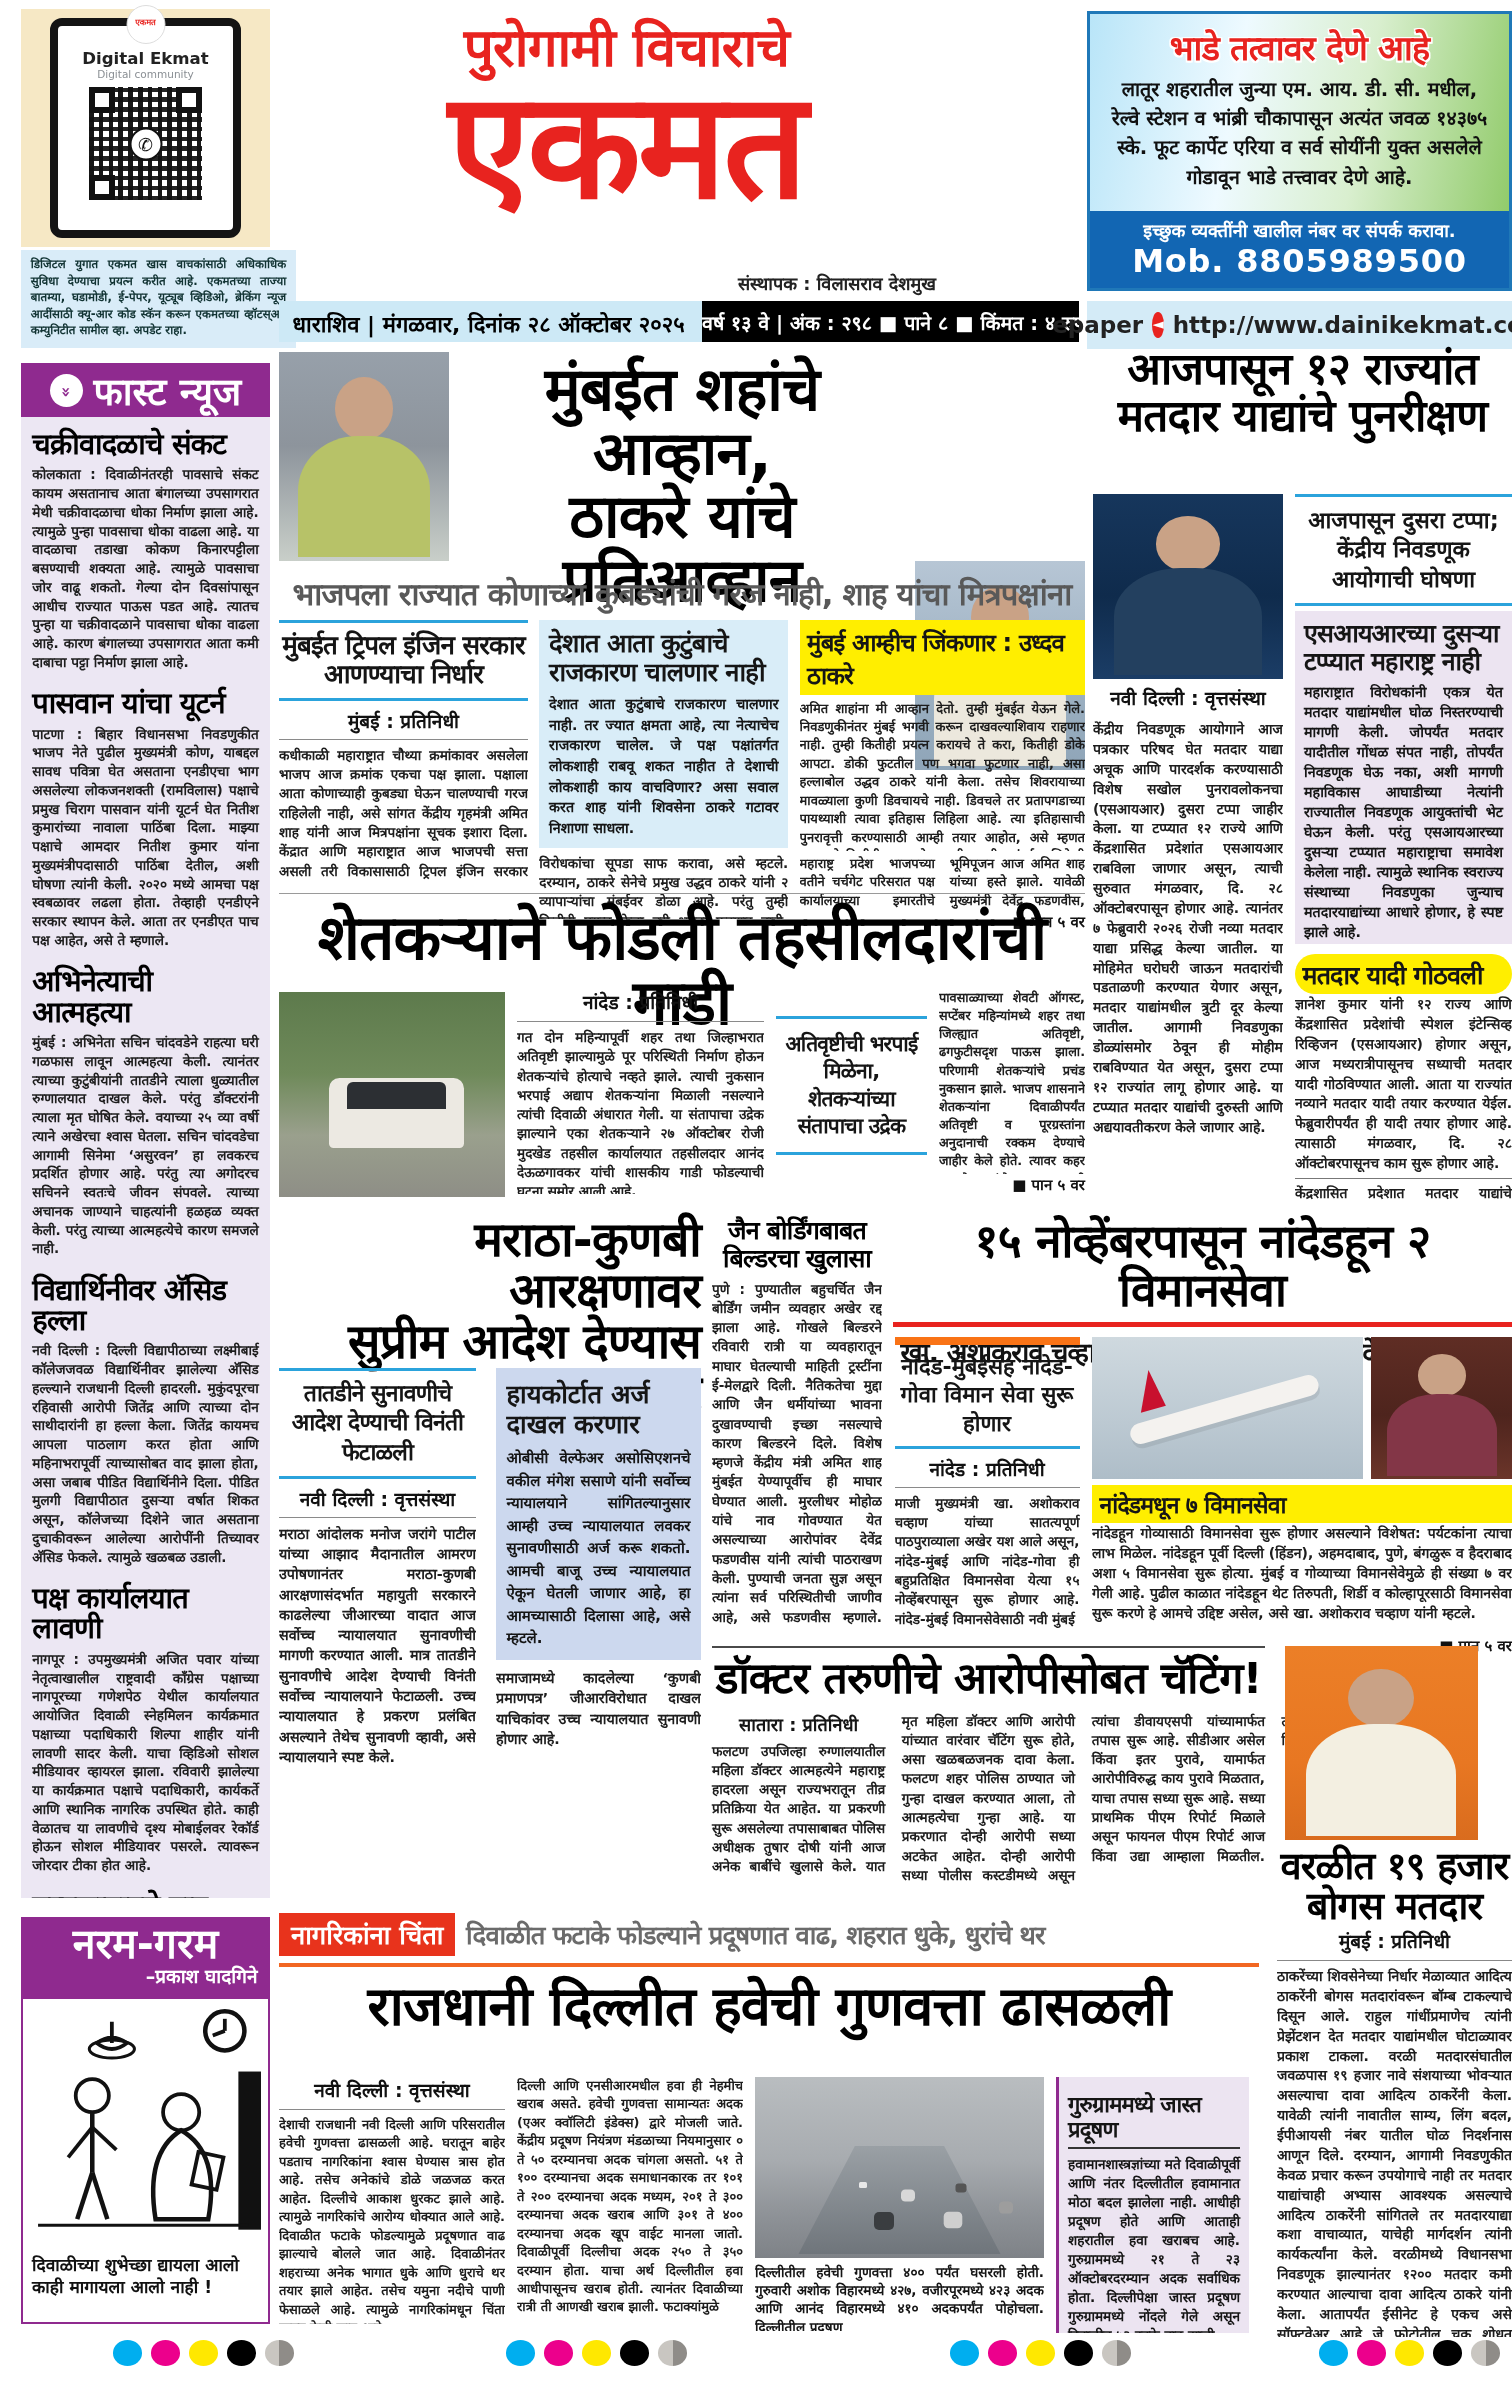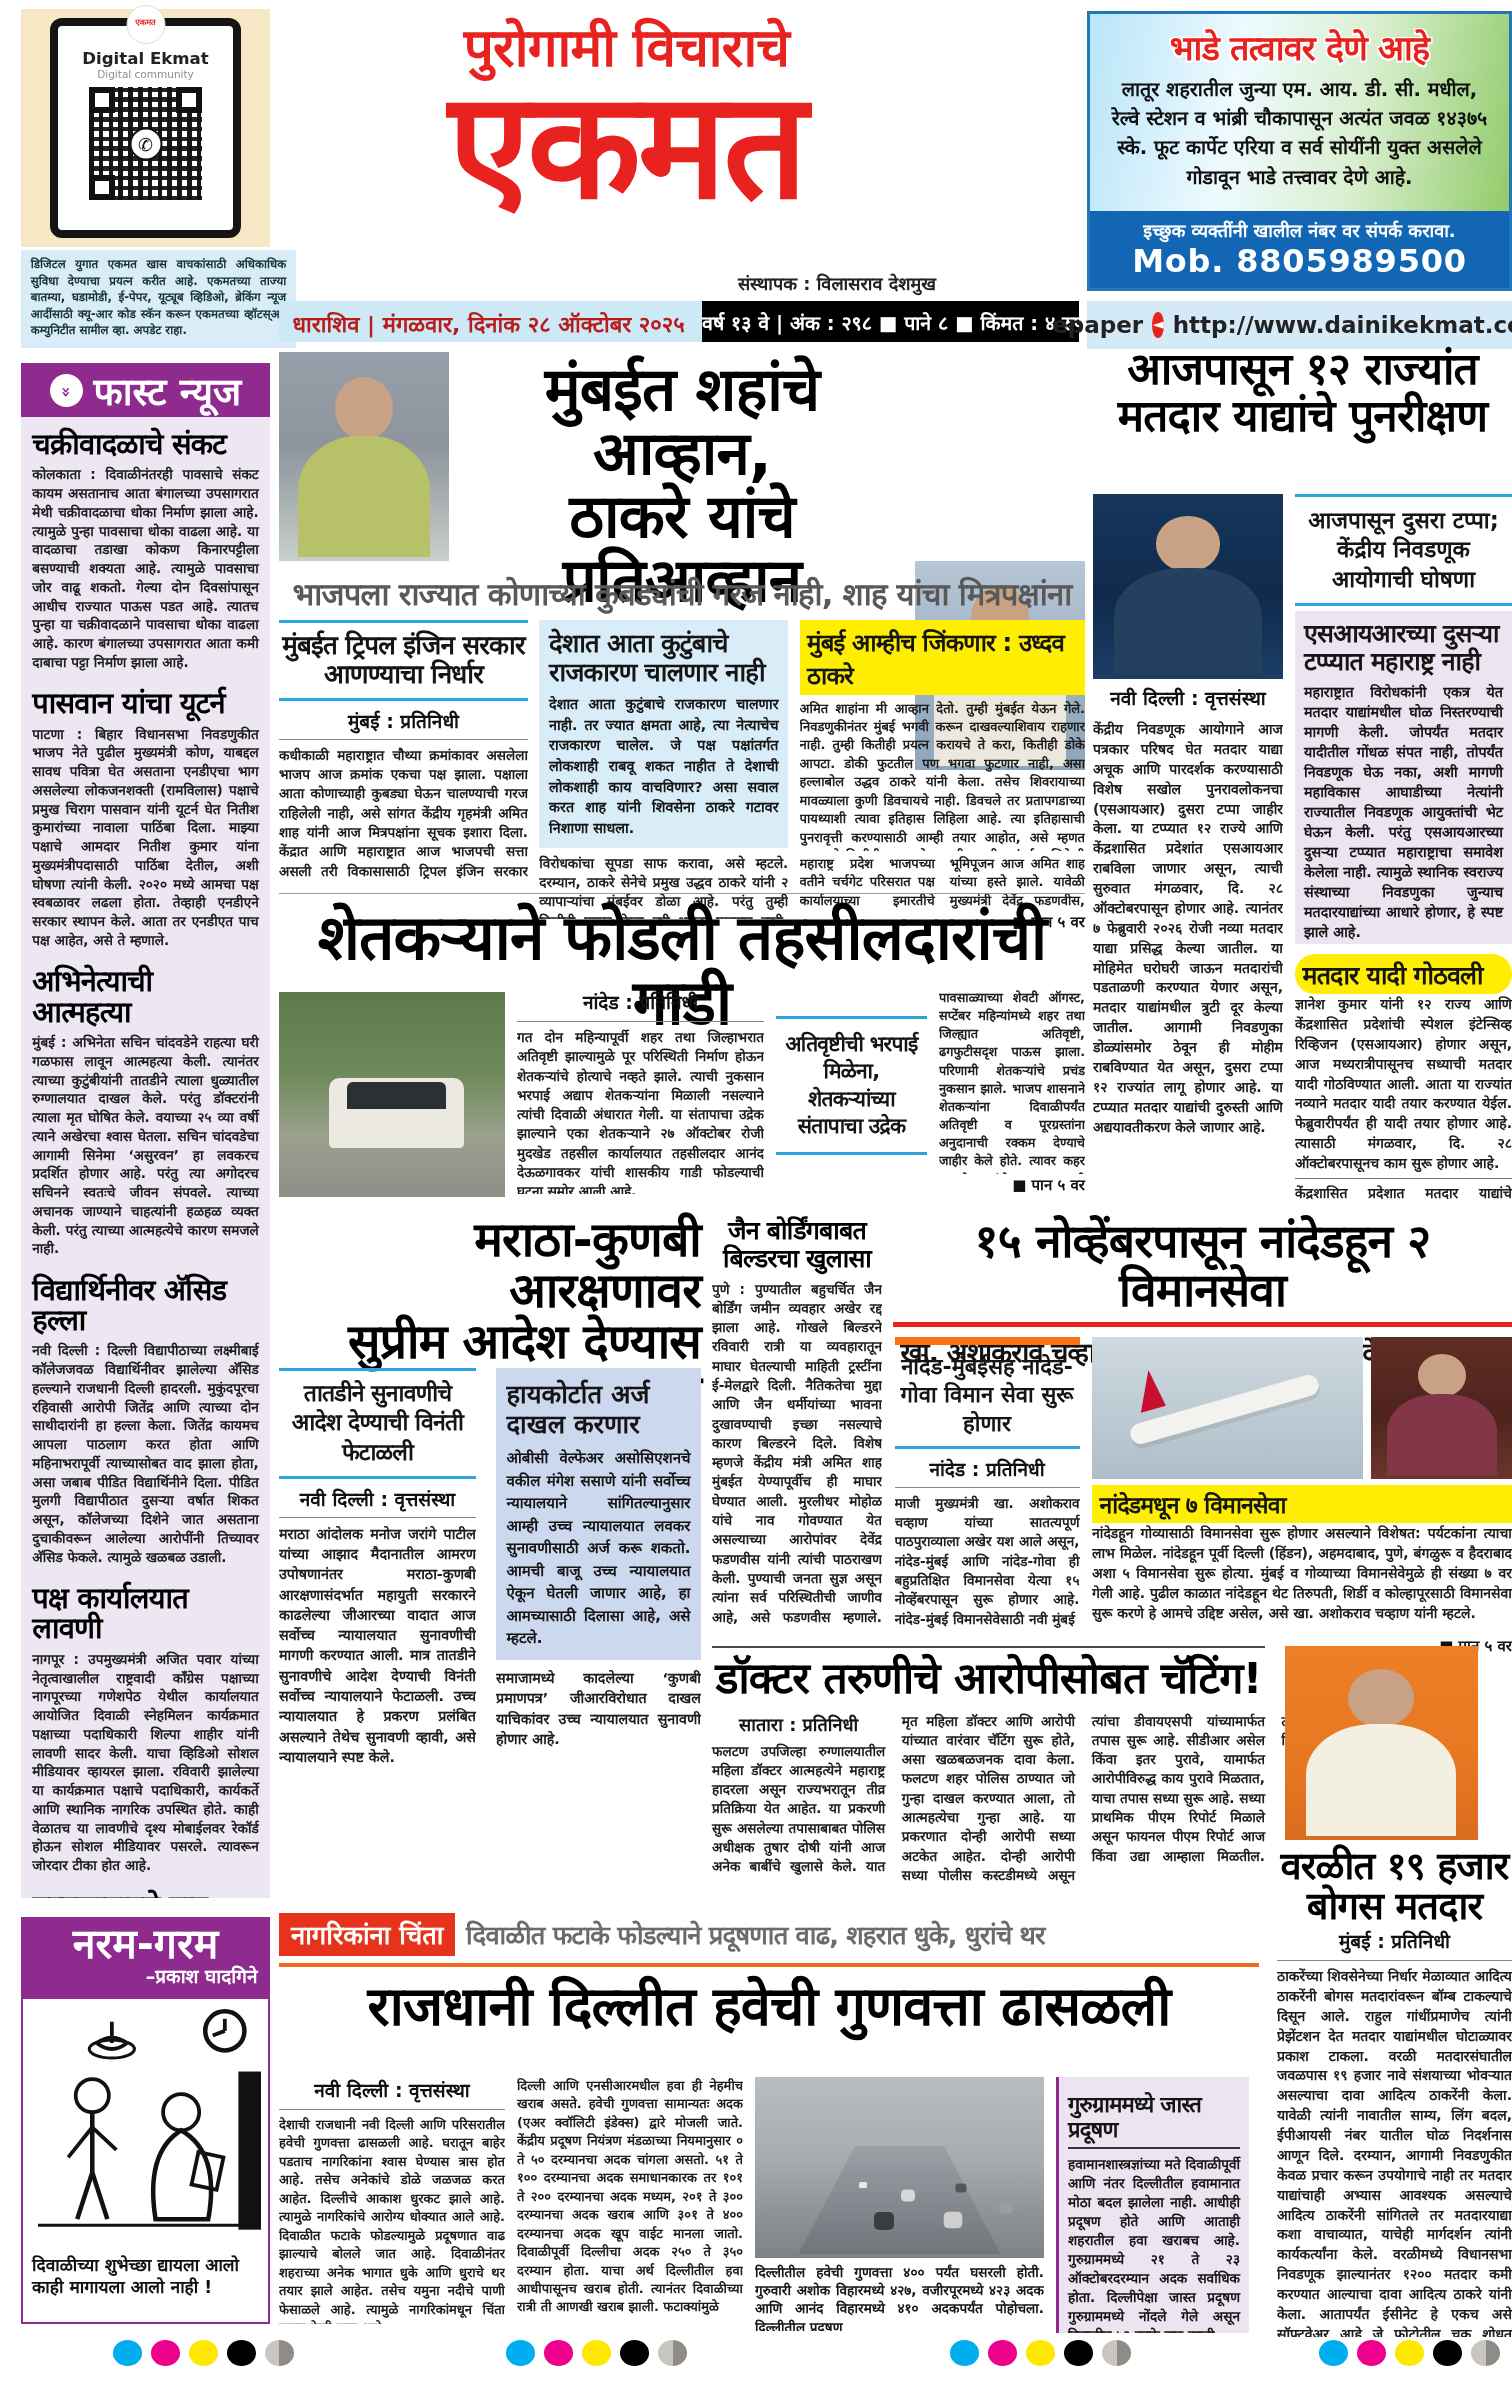--- a/index.html
+++ b/index.html
@@ -63,21 +63,21 @@
     font-size:11.7px; line-height:1.42; font-weight:700; color:#133; text-align:justify; overflow:hidden; }
 
   #masthead { left:279px; top:0; width:800px; height:298px; }
   #mh-tagline { width:100%; padding-right:105px; text-align:center; font-size:53px; font-weight:900;
     color:#e8231f; letter-spacing:-0.8px; margin-top:21px; line-height:1; }
   #mh-title { width:100%; padding-right:105px; text-align:center; font-size:148px; font-weight:900;
     color:#e8231f; line-height:.98; letter-spacing:-3px; }
   #mh-founder { position:absolute; right:143px; bottom:3px; font-size:18px; font-weight:800; color:#222; }
 
   #date-strip { left:279px; top:301px; width:800px; height:41px; display:flex; }
-  #date-left { flex:1; background:#cde9f6; font-size:22px; font-weight:800; color:#b91c1c;
+  #date-left { flex:1; background:#cde9f6; font-size:22px; font-weight:800; color:#000000;
     padding:6.8px 0 0 13.6px; white-space:nowrap; }
   #issue-box { width:377px; background:#000; color:#fff; font-size:19.6px; font-weight:700;
     text-align:center; padding-top:8.3px; white-space:nowrap; }
 
   #rent-ad { left:1087px; top:10.5px; width:425px; height:280px; border:3px solid #1f78b8;
     background:linear-gradient(100deg,#b9e5f8 0%,#eefaff 34%,#d9efcf 62%,#8cc863 100%); text-align:center; }
   #rent-title { margin-top:10.5px; font-size:34px; font-weight:900; color:#e8231f; letter-spacing:-0.8px;
     text-shadow:-1.5px -1.5px 0 #fff, 1.5px -1.5px 0 #fff, -1.5px 1.5px 0 #fff, 1.5px 1.5px 0 #fff, 0 2.3px 0 #fff; }
   #rent-body { padding:4.5px 15px 0; font-size:19.6px; line-height:1.5; font-weight:800; color:#101010; }
   #rent-band { position:absolute; left:0; right:0; bottom:0; height:77px; background:#1266b3; color:#fff; }

